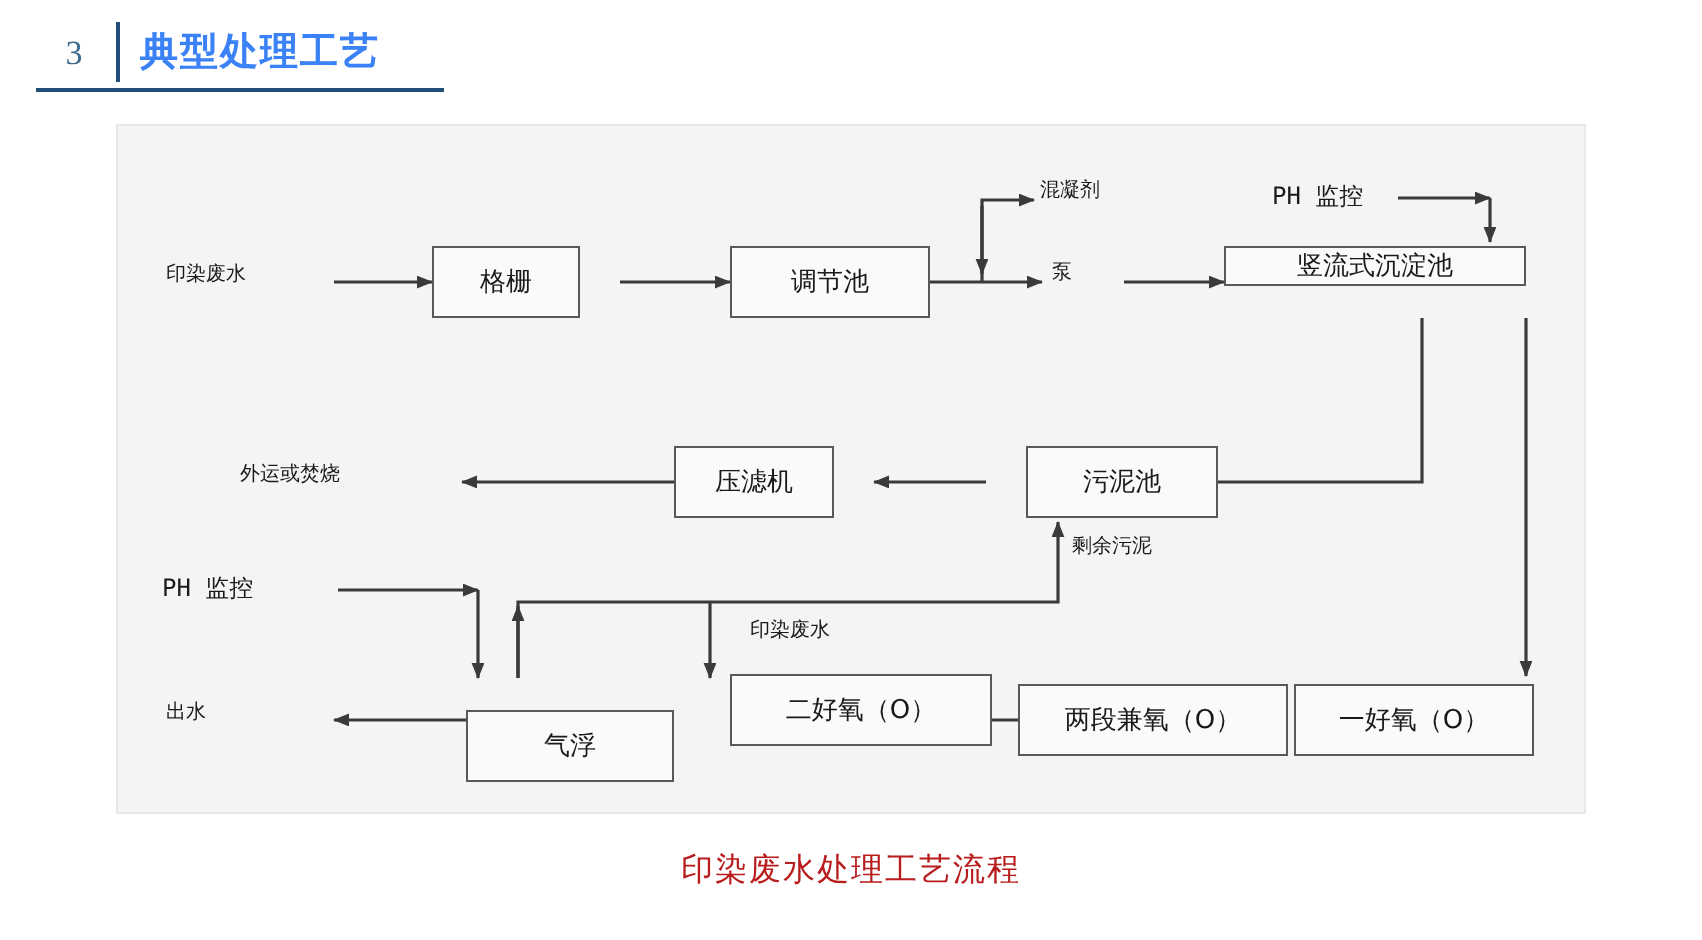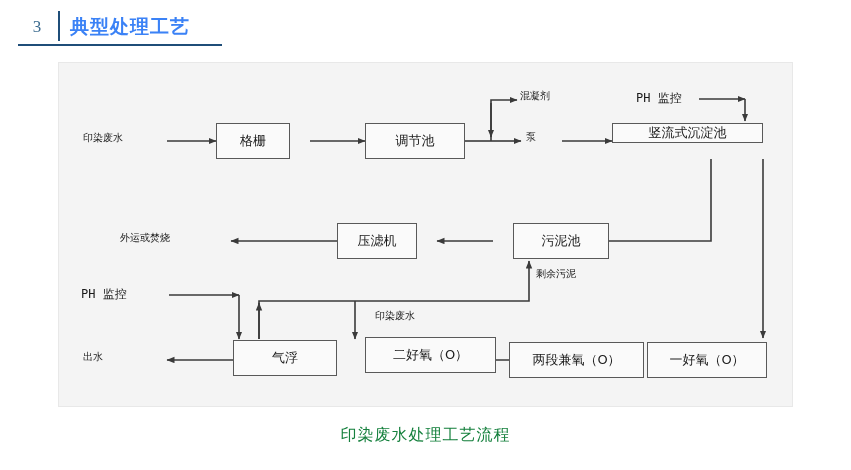--- a/index.html
+++ b/index.html
@@ -103,21 +103,21 @@
   }
 
   
   #diagram-caption {
     position: absolute;
     left: 0;
     top: 425px;
     width: 851px;
     text-align: center;
     font-size: 16px;
-    color: #15803d;
+    color: #b91c1c;
     font-family: "DejaVu Sans", "Liberation Sans", sans-serif;
     letter-spacing: 1px;
   }
 </style>
 </head>
 <body>
 
 <div id="section-header">
   <div id="section-number">3</div>
   <div id="section-divider"></div>
@@ -183,21 +183,21 @@
   <div class="fbox" style="left:157px; top:60px; width:74px; height:36px;">格栅</div>
 
   <div class="fbox" style="left:306px; top:60px; width:100px; height:36px;">调节池</div>
 
   <div class="fbox" style="left:553px; top:60px; width:151px; height:20px;">竖流式沉淀池</div>
 
   <div class="fbox" style="left:278px; top:160px; width:80px; height:36px;">压滤机</div>
 
   <div class="fbox" style="left:434px; top:160px; width:96px; height:36px;margin-left:20px;">污泥池</div>
 
-  <div class="fbox" style="left:174px; top:277px; width:104px; height:36px;">气浮</div>
+  <div class="fbox" style="left:174px; top:292px; width:104px; height:36px;">气浮</div>
 
   <div class="fbox" style="left:306px; top:274px; width:131px; height:36px;">二好氧（O）</div>
 
   <div class="fbox" style="left:450px; top:279px; width:135px; height:36px;">两段兼氧（O）</div>
 
   <div class="fbox" style="left:588px; top:279px; width:120px; height:36px;">一好氧（O）</div>
 
   <div class="flabel" style="left:24px; top:71px;">印染废水</div>
 
   <div class="flabel" style="left:461px; top:29px;">混凝剂</div>

